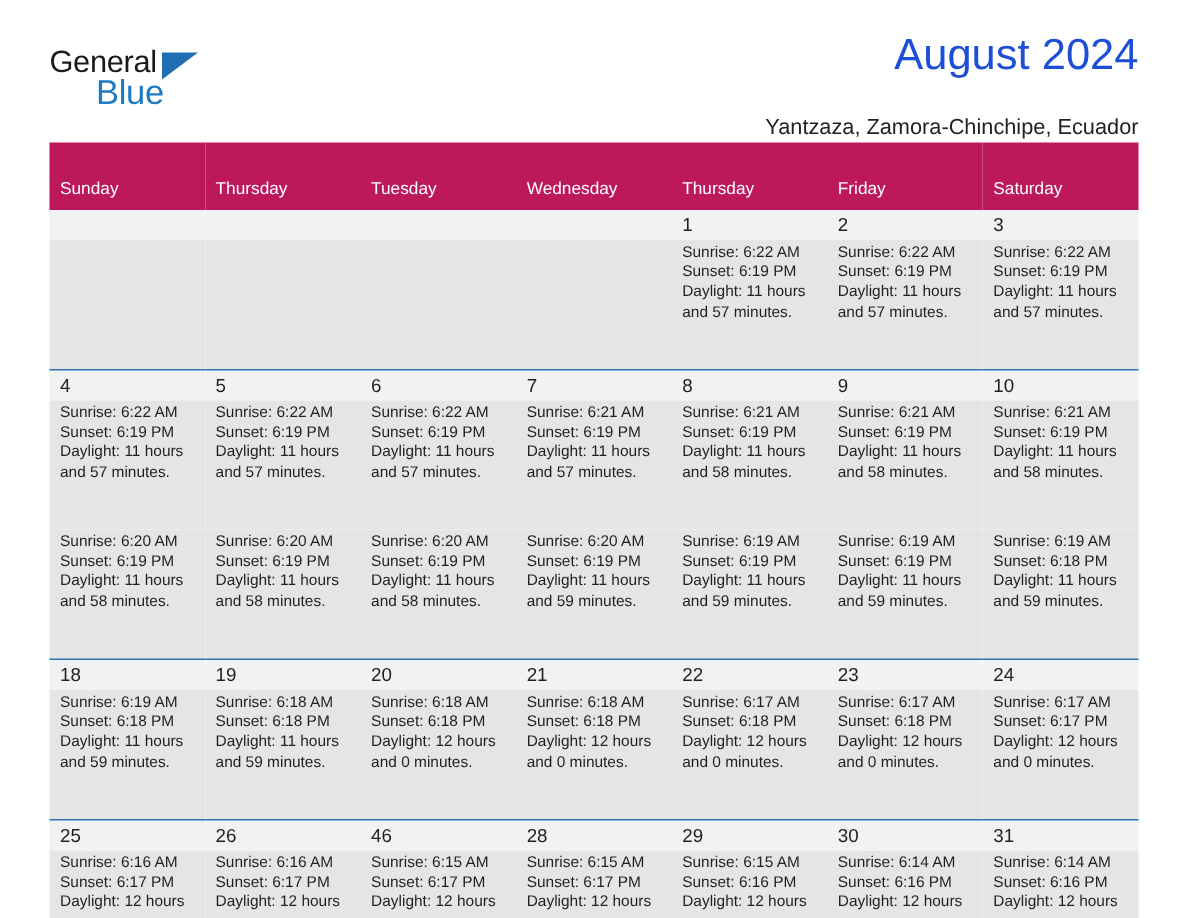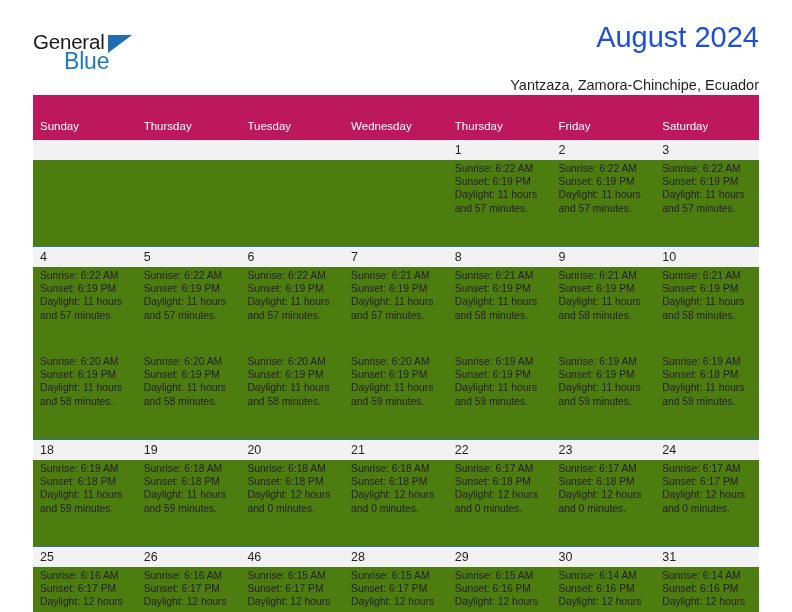--- a/index.html
+++ b/index.html
@@ -108,21 +108,21 @@
     font-size: 12.5px;
     color: #231f20;
     padding: 3px 0 3px 7px;
     vertical-align: top;
     height: 14px;
   }
   tbody tr.week-daynum.first td {
     border-top: none;
   }
   tbody tr.week-info td {
-    background: #4d7c0f;
+    background: #e5e5e5;
     font-size: 10.3px;
     line-height: 13.2px;
     color: #231f20;
     padding: 2px 8px 16px 7px;
     vertical-align: top;
     height: 68px;
   }
   .info-line { white-space: nowrap; }
 </style>
 </head>

